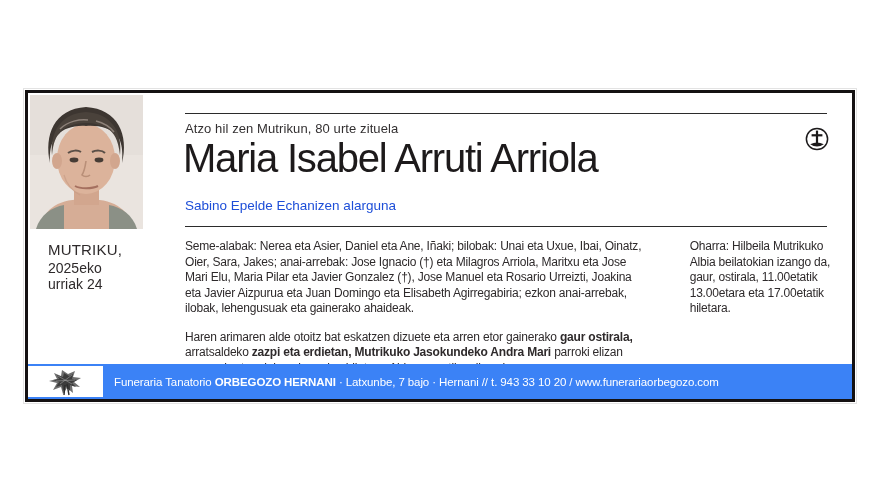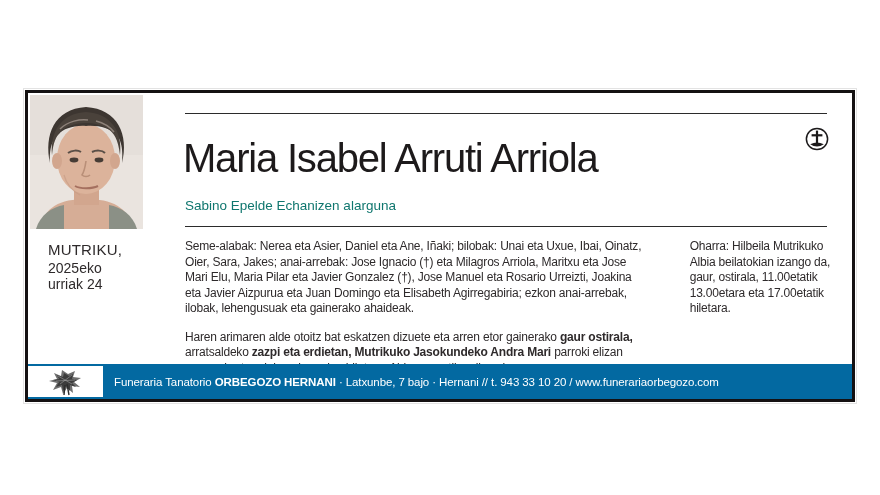--- a/index.html
+++ b/index.html
@@ -76,21 +76,21 @@
     font-weight: 500;
     letter-spacing: -1.2px;
     color: #1d1a1b;
     white-space: nowrap;
   }
   .relation-line {
     position: absolute;
     left: 157px;
     top: 105px;
     font-size: 13.5px;
-    color: #0f766e;
+    color: #1d4ed8;
   }
   .body-row {
     position: absolute;
     left: 157px;
     top: 146px;
     width: 655px;
     display: flex;
     gap: 28px;
   }
   .body-col {
@@ -118,21 +118,21 @@
     width: 26px;
     height: 26px;
   }
   
   .footer-bar {
     position: absolute;
     left: 0;
     top: 271px;
     width: 824px;
     height: 35px;
-    background: #0369a1;
+    background: #3b82f6;
     display: flex;
     align-items: center;
   }
   .logo-box {
     width: 75px;
     height: 31px;
     margin: 2px 0 2px 0;
     background: #ffffff;
     display: flex;
     align-items: center;
@@ -190,20 +190,21 @@
 
     <div class="place-date">
       <div class="place">MUTRIKU,</div>
       <div>2025eko</div>
       <div>urriak 24</div>
     </div>
 
     <div class="rule rule-top"></div>
     <div class="rule rule-mid"></div>
 
+    <div class="pre-title">Atzo hil zen Mutrikun, 80 urte zituela</div>
     <div class="deceased-name">Maria Isabel Arruti Arriola</div>
     <div class="relation-line">Sabino Epelde Echanizen alarguna</div>
 
     <div class="cross-icon">
       <svg width="26" height="26" viewBox="0 0 26 26">
         <circle cx="13" cy="13" r="10.6" fill="none" stroke="#1c1a1b" stroke-width="1.5"></circle>
         <rect x="11.9" y="4.6" width="2.2" height="13" fill="#1c1a1b"></rect>
         <rect x="7.6" y="8.2" width="10.8" height="2.2" fill="#1c1a1b"></rect>
         <path d="M6.2,18.2 Q13,14.6 19.8,18.2 Q13,22.6 6.2,18.2 Z" fill="#1c1a1b"></path>
       </svg>

